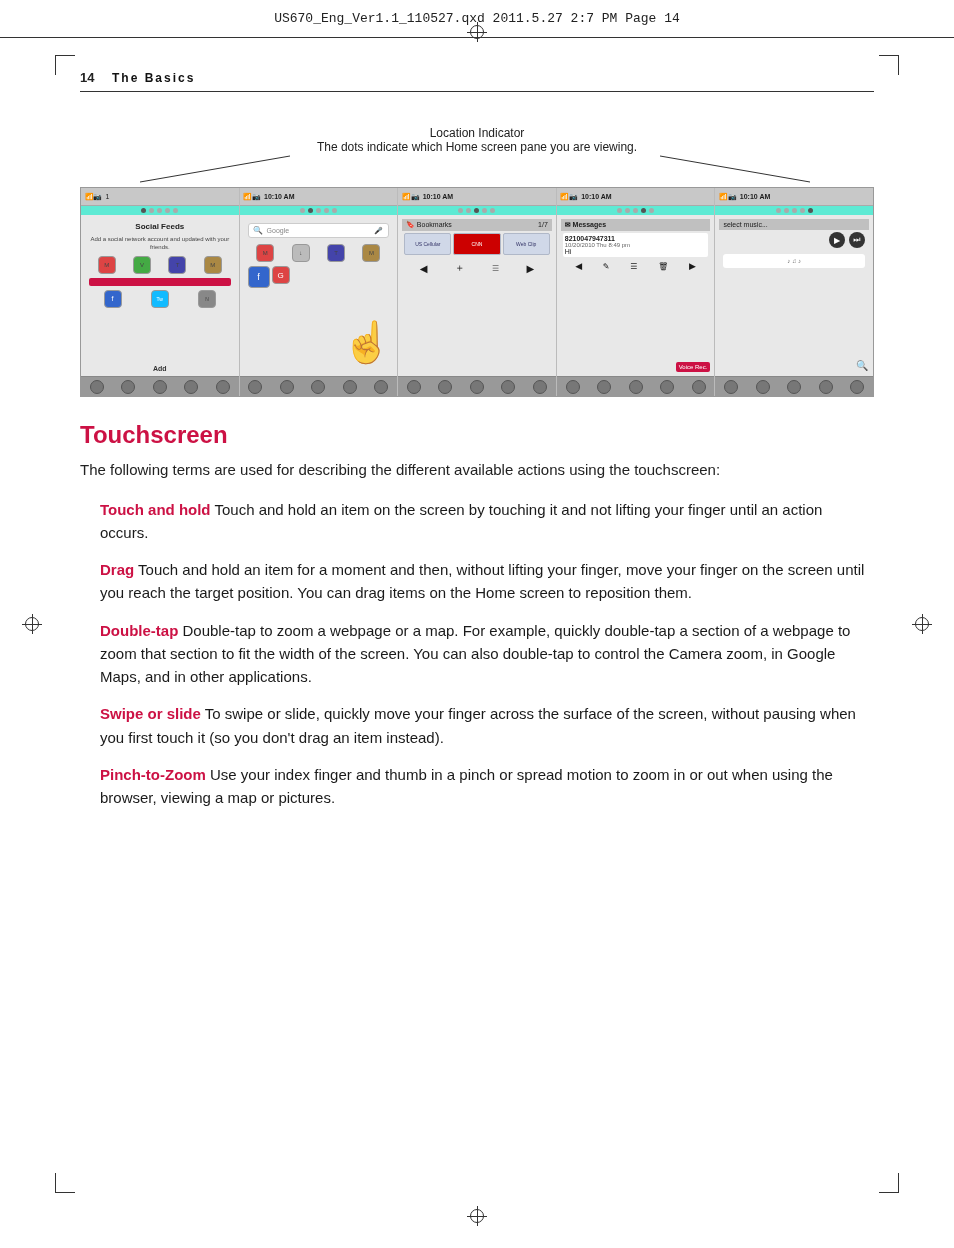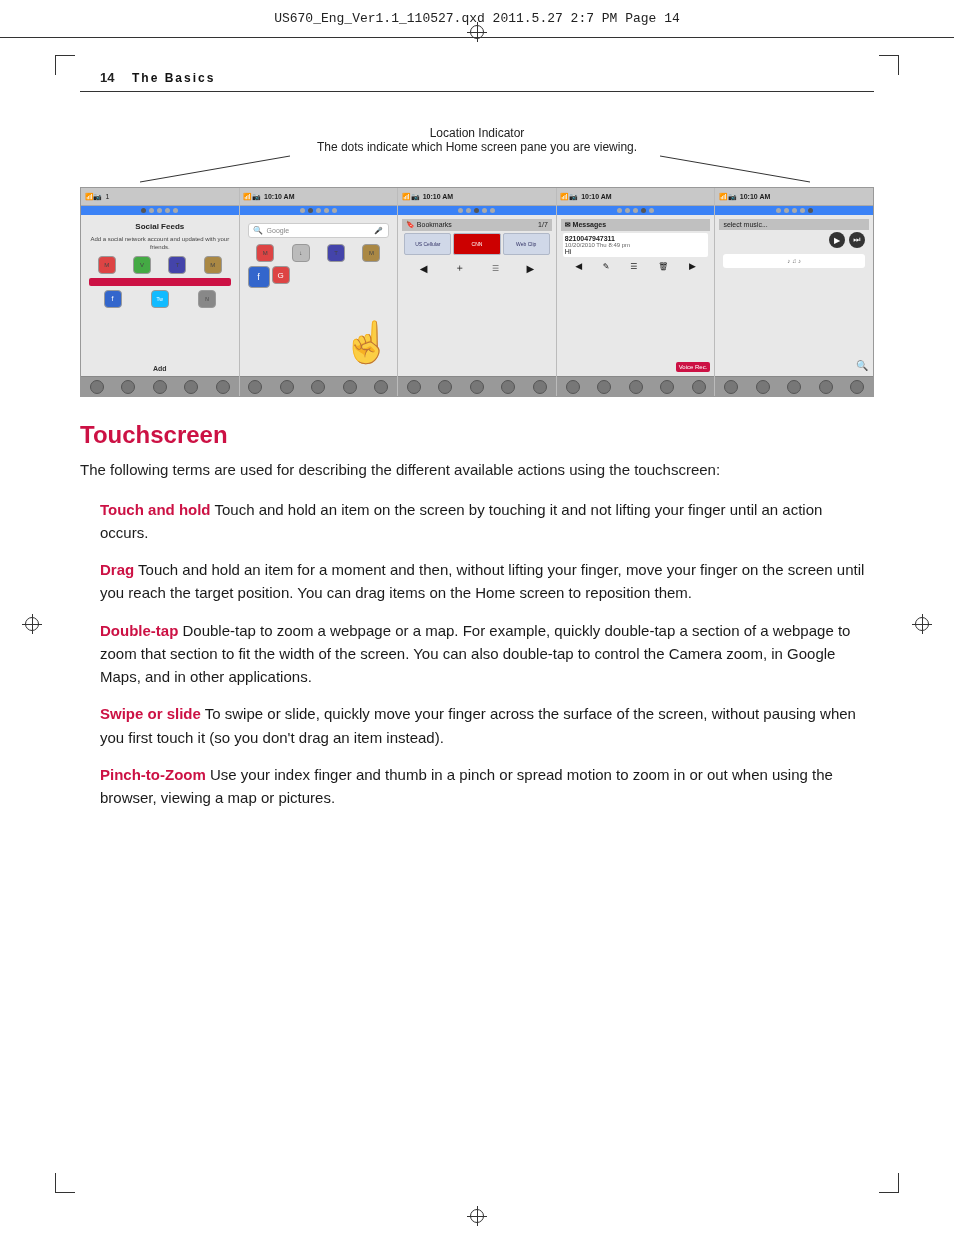--- a/index.html
+++ b/index.html
@@ -100,21 +100,20 @@
       margin-top: 32px;
       padding-bottom: 6px;
       border-bottom: 1px solid #333;
     }
 
     .page-number {
       font-size: 13px;
       font-weight: bold;
       color: #222;
       min-width: 20px;
-      margin-left: 20px;
     }
 
     .section-title {
       font-size: 12px;
       font-weight: bold;
       font-family: Arial, Helvetica, sans-serif;
       letter-spacing: 2px;
       color: #111;
     }
 
@@ -145,21 +144,21 @@
       position: relative;
       overflow: hidden;
       height: 210px;
       display: flex;
       align-items: stretch;
     }
 
     .screen-panel {
       flex: 1;
       border-right: 1px solid #bbb;
-      background: #3b82f6;
+      background: #5eead4;
       display: flex;
       flex-direction: column;
       position: relative;
       overflow: hidden;
     }
     .screen-panel:last-child { border-right: none; }
 
     .screen-statusbar {
       height: 18px;
       background: #c8c8c8;

